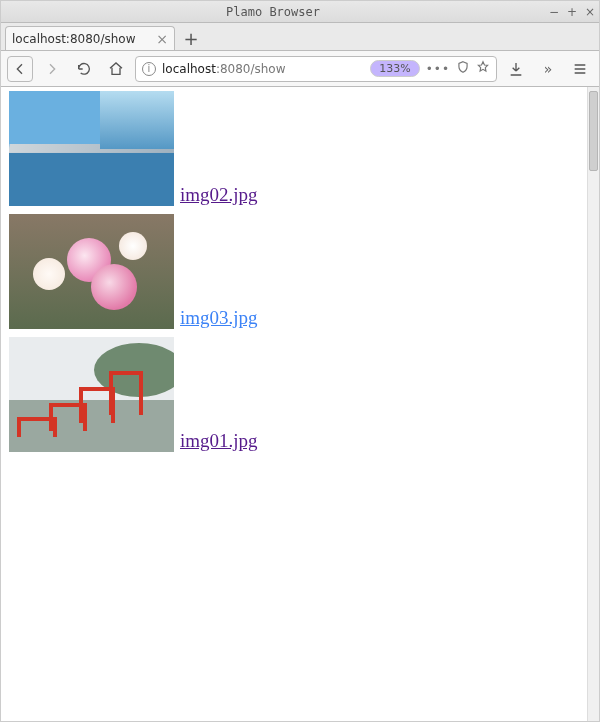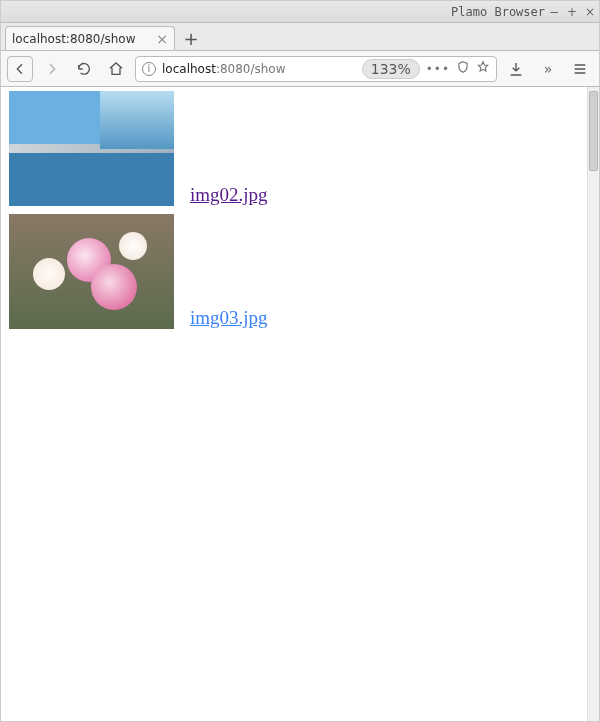--- a/index.html
+++ b/index.html
@@ -14,21 +14,21 @@
     border: 1px solid #ccc;
   }
   .titlebar {
     height: 22px;
     background: linear-gradient(#e8e8e8, #dcdcdc);
     border-bottom: 1px solid #bbb;
     display:flex; align-items:center;
     font-size: 12px;
     color:#555;
   }
-  .titlebar .title { flex:1; text-align:right; font-family: monospace; }
+  .titlebar .title { flex:1; text-align:center; font-family: monospace; }
   .titlebar .winbtn { width:18px; text-align:center; color:#666; cursor:default;}
   .tabstrip {
     height: 28px;
     background: #eaeaea;
     border-bottom: 1px solid #bbb;
     display:flex; align-items:flex-end;
     padding-left: 4px;
   }
   .tab {
     height: 24px;
@@ -76,21 +76,21 @@
   }
   .info-icon {
     width:14px;height:14px;border:1px solid #888;border-radius:50%;
     display:flex;align-items:center;justify-content:center;
     font-size:10px;color:#888;
   }
   .urltext { flex:1; color:#777; white-space:nowrap; overflow:hidden;}
   .urltext .host { color:#222; }
   .zoombadge {
     border:1px solid #ccc; border-radius:10px;
-    padding:1px 8px; font-size:14px; color:#555; background:#e5e5e5;
+    padding:1px 8px; font-size:11px; color:#555; background:#c4b5fd;
   }
   .threedots {letter-spacing:1px;color:#777;}
   .icon-star svg, .icon-dl svg, .icon-more svg, .icon-menu svg { width:16px;height:16px; }
   .icon-dl { color:#1a73e8;}
   .content-area {
     position:relative;
     height: calc(722px - 22px - 28px - 36px);
     background:#fff;
     overflow:hidden;
   }
@@ -103,21 +103,20 @@
     position:absolute; right:0; top:0; bottom:0; width:12px;
     background:#f0f0f0; border-left:1px solid #ddd;
   }
   .vscroll .thumb {
     position:absolute; left:1px; right:1px; top:4px; height:80px;
     background:#cfcfcf; border:1px solid #b5b5b5; border-radius:2px;
   }
   .entry {
     display:flex; align-items:flex-end;
     margin-bottom: 8px;
-    gap: 10px;
   }
   .thumb-img {
     width:165px; height:115px;
     background:#aaa;
     position:relative; overflow:hidden;
   }
   .link {
     margin-left: 6px;
     color: #551a8b;
     text-decoration: underline;
@@ -251,18 +250,30 @@
               <div class="p p3"></div>
               <div class="p p4"></div>
             </div>
           </div>
         </a>
       <a class="link"> img03.jpg</a>
     </div>
 
 
 
+    <div class="entry">
+      <a>
+          <div class="thumb-img t-torii">
+            <div class="hill"></div>
+            <div class="gate g1"></div>
+            <div class="gate g2"></div>
+            <div class="gate g3"></div>
+            <div class="gate g4"></div>
+          </div>
+        </a>
+      <a class="link"> img01.jpg</a>
+    </div>
 
   </div>
   <div class="vscroll">
     <div class="thumb"></div>
   </div>
 </div>
 
 </body></html>

